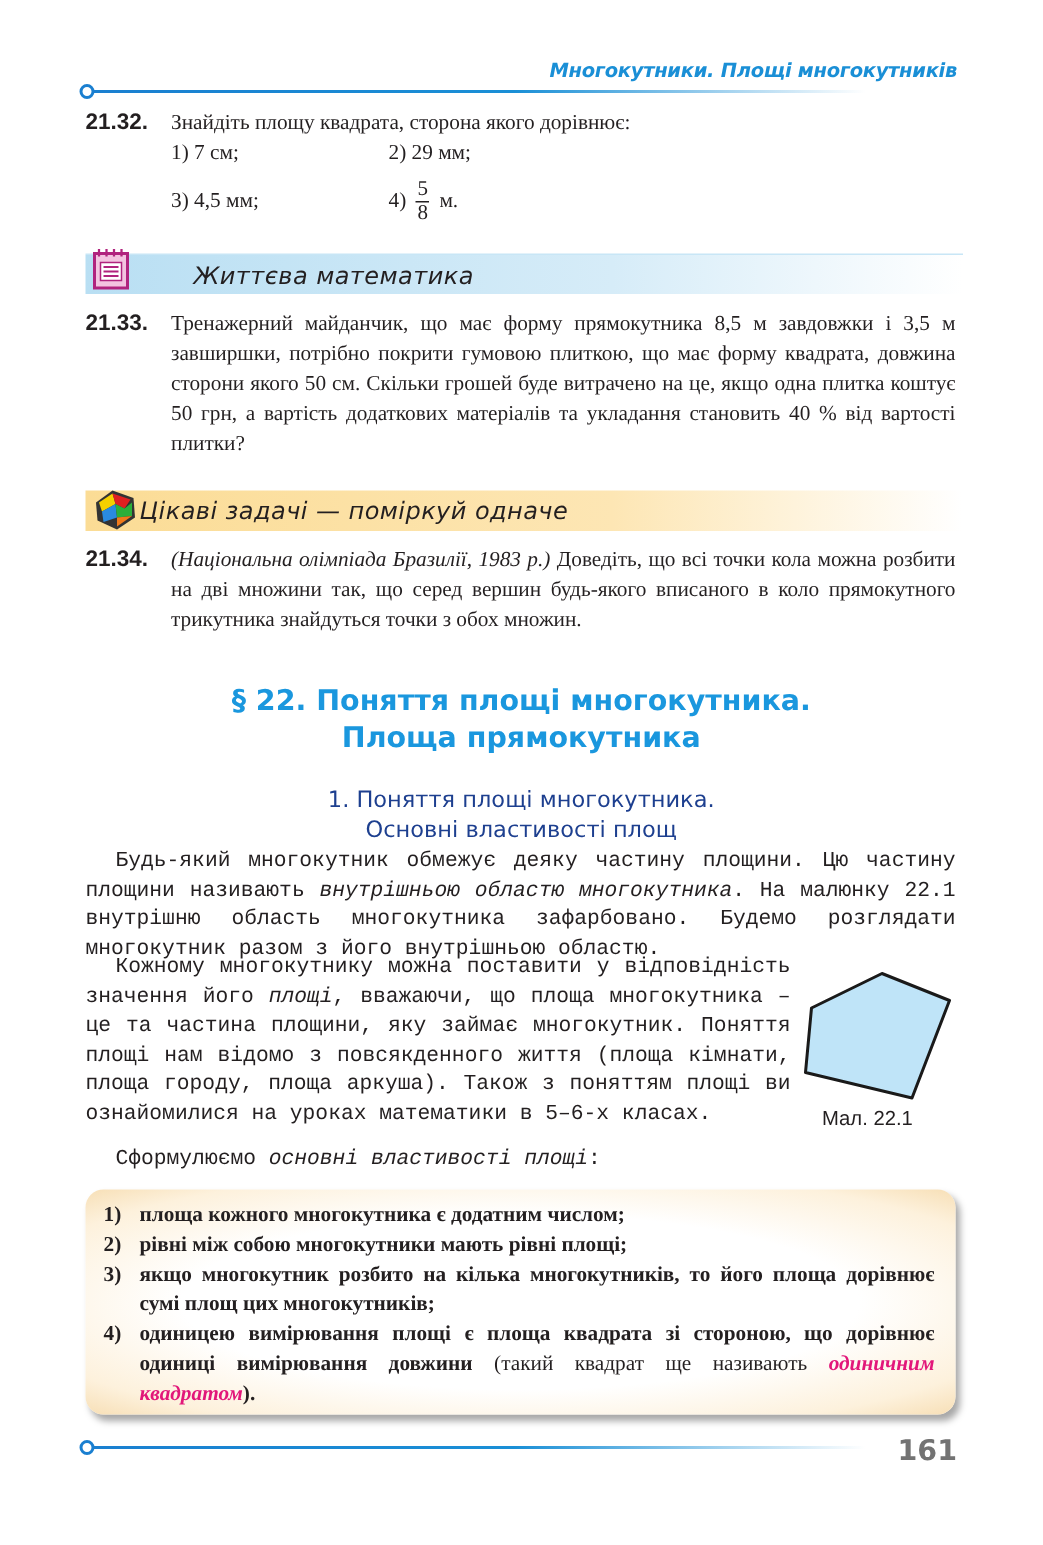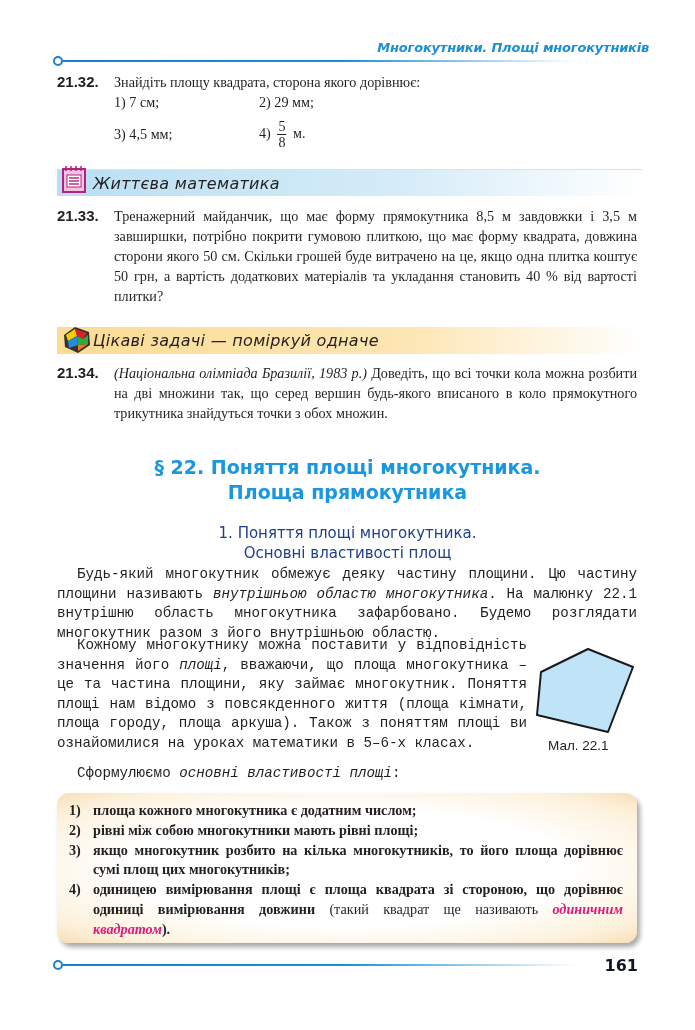--- a/index.html
+++ b/index.html
@@ -1,38 +1,38 @@
 <!DOCTYPE html>
 <html><head>
 <meta charset="utf-8">
 <style>
   * { box-sizing: border-box; margin: 0; padding: 0; }
   html, body { width: 695px; height: 1030px; background: #ffffff; overflow: hidden; }
   body { position: relative; font-family: "DejaVu Serif", "Liberation Serif", serif; color: #231f20; }
 
-  .running-head { position: absolute; top: 40px; right: 46px; font-family: "DejaVu Sans", "Liberation Sans", sans-serif; font-weight: bold; font-style: italic; font-size: 13px; color: #1a8fd6; letter-spacing: -0.2px; }
+  .running-head { position: absolute; top: 40px; right: 57px; font-family: "DejaVu Sans", "Liberation Sans", sans-serif; font-weight: bold; font-style: italic; font-size: 13px; color: #1a8fd6; letter-spacing: -0.2px; }
   .rule { position: absolute; left: 57px; height: 2px; background: linear-gradient(to right, #1a7fd0 0%, #1a8fd6 55%, rgba(26,143,214,0) 100%); }
   .rule-top { top: 60px; width: 520px; }
   .rule-bottom { top: 964px; width: 520px; }
   .rule-dot { position: absolute; left: -4px; top: -4px; width: 10px; height: 10px; border: 2px solid #1a7fd0; border-radius: 50%; background: #fff; }
 
   .problem { position: absolute; left: 57px; width: 580px; font-size: 14.2px; line-height: 20px; font-family: "Liberation Serif", "DejaVu Serif", serif; }
   .problem .num { position: absolute; left: 0; top: 0; font-weight: bold; font-family: Liberation Sans, sans-serif; font-size: 15px; }
   .problem .body { margin-left: 57px; text-align: justify; }
   .problem .body p { text-align: justify; text-align-last: left; }
   .italic { font-style: italic; }
 
   .opts { margin-left: 57px; position: relative; }
   .opt-row { display: flex; }
   .opt { width: 145px; }
   .frac { display: inline-flex; flex-direction: column; align-items: center; vertical-align: middle; line-height: 15px; font-size: 14px; margin: 0 3px; }
   .frac .n { border-bottom: 1px solid #231f20; padding: 0 1px; }
 
   .banner { position: absolute; left: 57px; height: 27px; width: 585px; display: flex; align-items: center; }
-  .banner-blue { top: 169px; background: linear-gradient(to right, #b9dff3 0%, #d6ecf8 60%, rgba(214,236,248,0) 100%); border-top: 1px solid #c8e6f6; }
+  .banner-blue { top: 169px; background: linear-gradient(to right, #b9dff3 0%, #d6ecf8 60%, rgba(214,236,248,0) 100%); border-top: 1px solid #c8e6f6; padding-left: 36px; }
   .banner-yellow { top: 327px; background: linear-gradient(to right, #fbdc95 0%, #fde6b4 60%, rgba(253,230,180,0) 100%); }
   .banner-title { font-family: "DejaVu Sans", "Liberation Sans", sans-serif; font-style: italic; font-size: 16px; color: #231f20; margin-left: 36px; letter-spacing: 0.3px; }
   .banner-icon { position: absolute; left: 4px; top: -6px; }
 
   .section-title { position: absolute; top: 455px; left: 0; width: 695px; text-align: center; font-family: "DejaVu Sans", "Liberation Sans", sans-serif; font-weight: bold; font-size: 19px; line-height: 25px; color: #1a97de; }
   .subsection-title { position: absolute; top: 523px; left: 0; width: 695px; text-align: center; font-family: "DejaVu Sans", "Liberation Sans", sans-serif; font-size: 15px; line-height: 20px; color: #1d3f8f; }
 
   .para { position: absolute; left: 57px; font-family: "Liberation Serif", "DejaVu Serif", serif; font-size: 14.2px; line-height: 19.6px; text-align: justify; }
   .para p { text-indent: 20px; text-align: justify; font-family: Liberation Mono, monospace; }
   .p1 { top: 565px; width: 580px; }
@@ -42,21 +42,21 @@
   .figure { position: absolute; left: 528px; top: 640px; width: 115px; }
   .fig-caption { position: absolute; left: 548px; top: 738px; font-family: Liberation Sans, sans-serif; font-size: 13.5px; }
 
   .props-box { position: absolute; left: 57px; top: 793px; width: 580px; height: 150px; border-radius: 12px; background: radial-gradient(ellipse at center, #ffffff 55%, #fdf1dc 85%, #f7dfb6 100%); box-shadow: 3px 4px 5px rgba(0,0,0,0.35); padding: 8px 14px 8px 12px; }
   .props-box ol { list-style: none; font-family: "Liberation Serif", "DejaVu Serif", serif; font-weight: bold; font-size: 14.2px; line-height: 19.8px; }
   .props-box li { position: relative; padding-left: 24px; text-align: justify; text-align-last: left; }
   .props-box li .ln { position: absolute; left: 0; top: 0; }
   .magenta { color: #e2177a; font-style: italic; }
   .normal { font-weight: normal; }
 
-  .page-number { position: absolute; top: 956px; right: 57px; font-family: "DejaVu Sans", "Liberation Sans", sans-serif; font-weight: bold; font-size: 16px; color: #0f172a; }
+  .page-number { position: absolute; top: 956px; right: 57px; font-family: "DejaVu Sans", "Liberation Sans", sans-serif; font-weight: bold; font-size: 19px; color: #737373; }
 </style>
 </head>
 <body>
 
 <div class="running-head">Многокутники. Площі многокутників</div>
 <div class="rule rule-top">
     <span class="rule-dot"></span>
   </div>
 
 <div class="problem" style="top:72px;">

